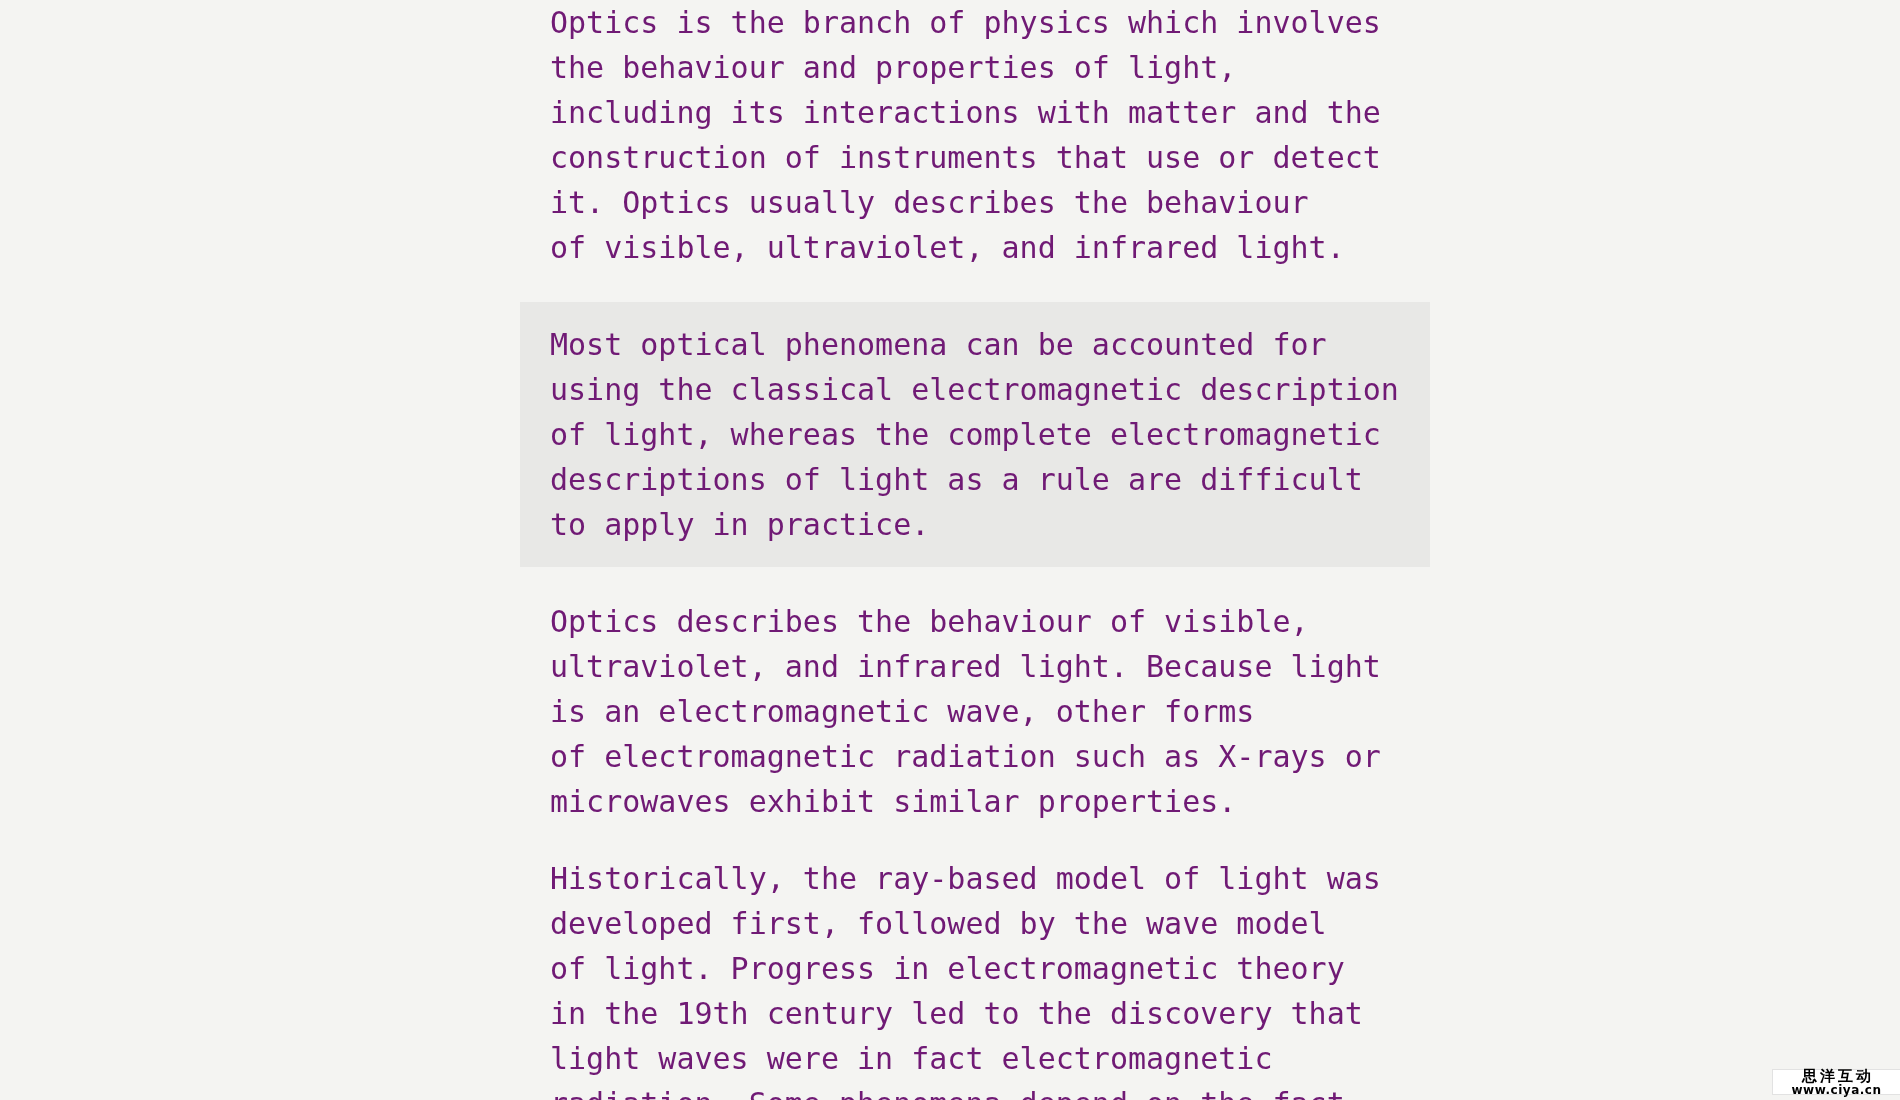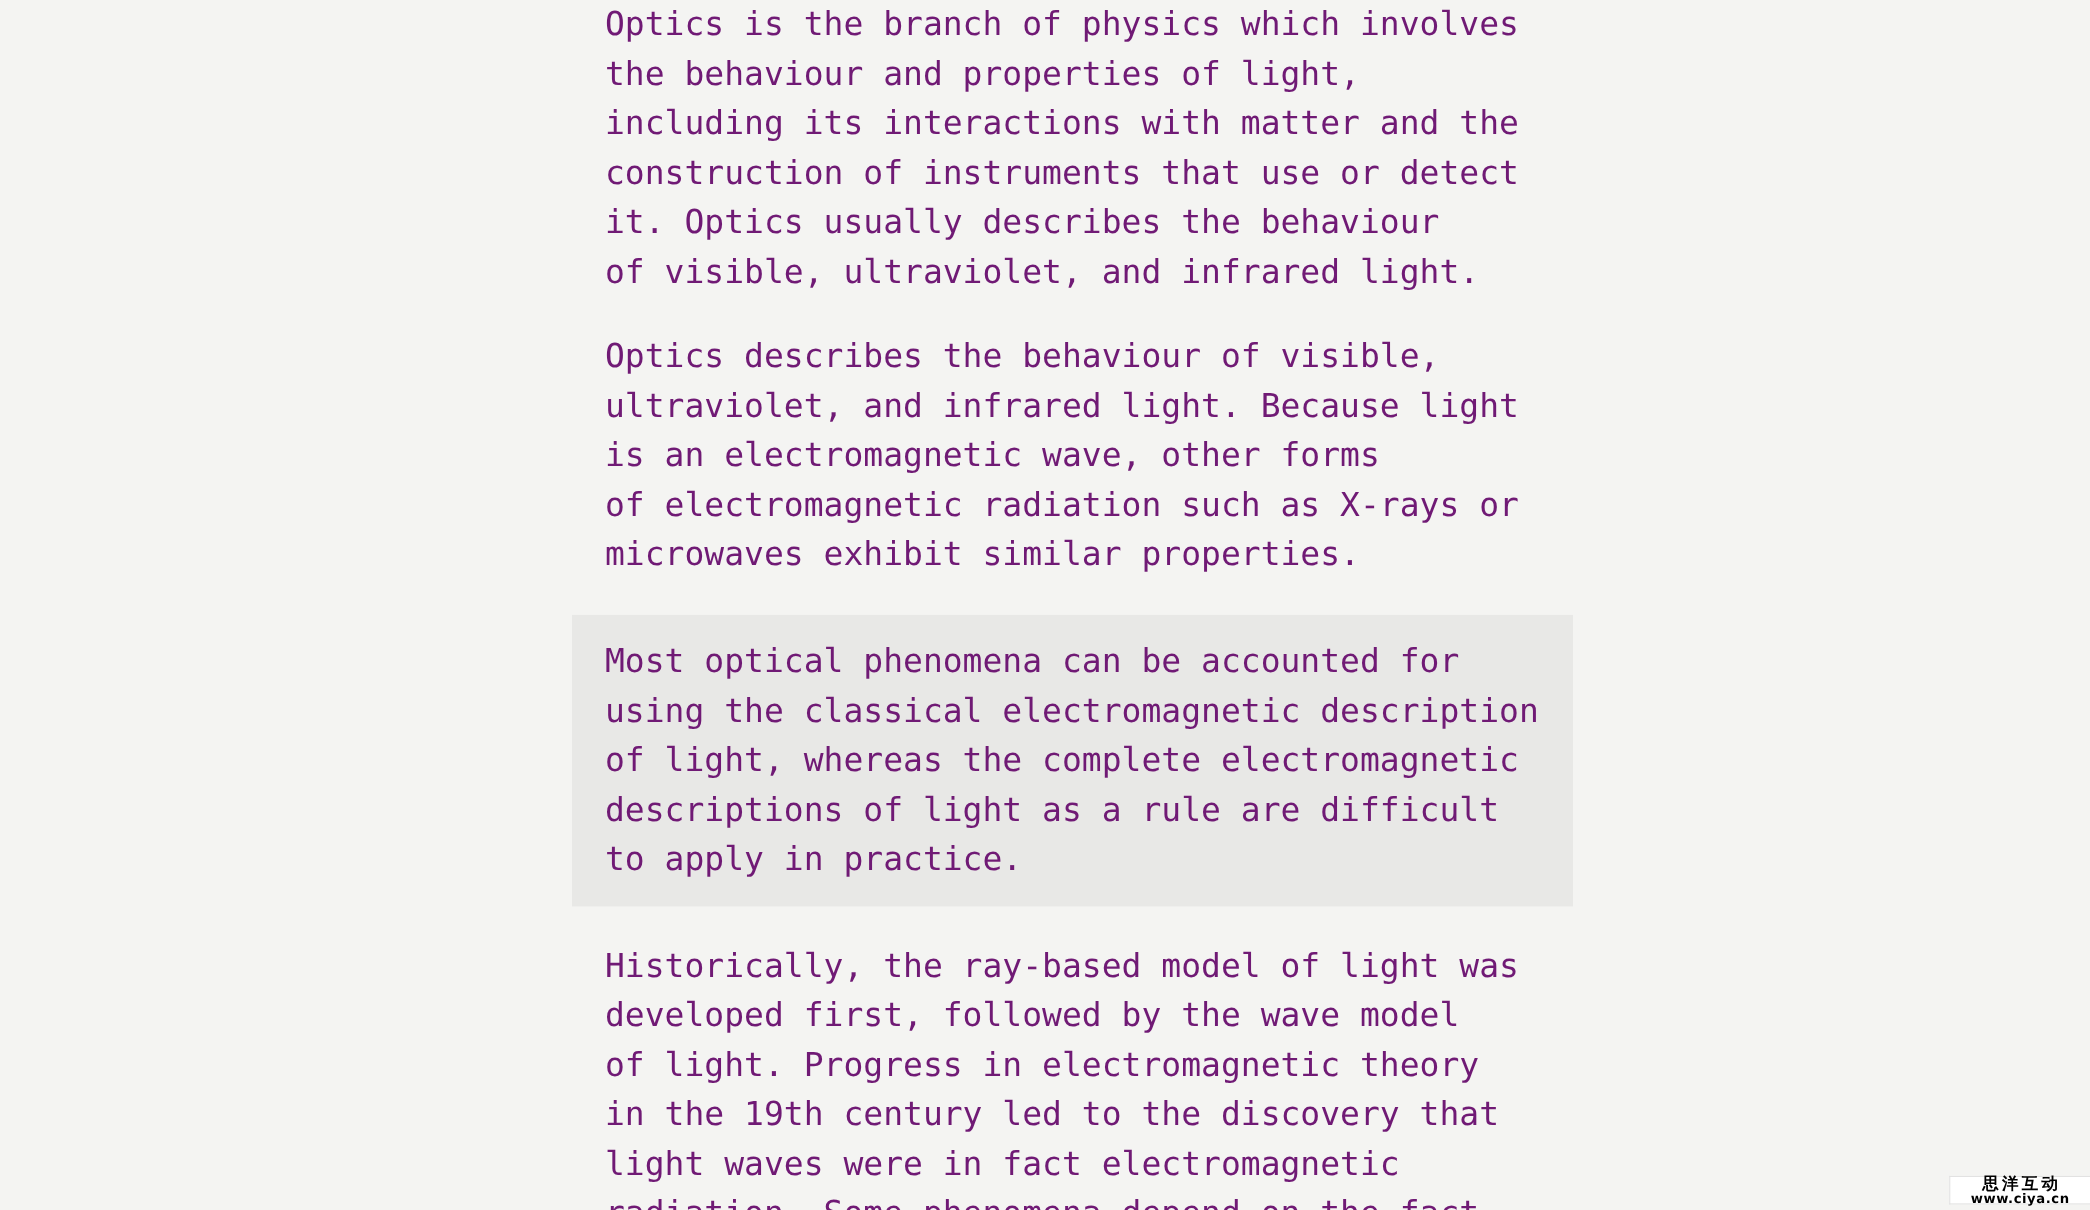--- a/index.html
+++ b/index.html
@@ -71,30 +71,30 @@
 </head>
 <body>
 
 <main class="article">
   <p class="para">Optics is the branch of physics which involves
 the behaviour and properties of light,
 including its interactions with matter and the
 construction of instruments that use or detect
 it. Optics usually describes the behaviour
 of visible, ultraviolet, and infrared light.</p>
+  <p class="para highlight">Most optical phenomena can be accounted for
+using the classical electromagnetic description
+of light, whereas the complete electromagnetic
+descriptions of light as a rule are difficult
+to apply in practice.</p>
   <p class="para">Optics describes the behaviour of visible,
 ultraviolet, and infrared light. Because light
 is an electromagnetic wave, other forms
 of electromagnetic radiation such as X-rays or
 microwaves exhibit similar properties.</p>
-  <p class="para highlight">Most optical phenomena can be accounted for
-using the classical electromagnetic description
-of light, whereas the complete electromagnetic
-descriptions of light as a rule are difficult
-to apply in practice.</p>
   <p class="para">Historically, the ray-based model of light was
 developed first, followed by the wave model
 of light. Progress in electromagnetic theory
 in the 19th century led to the discovery that
 light waves were in fact electromagnetic
 radiation. Some phenomena depend on the fact</p>
 </main>
 
 <div class="watermark">
   <div class="brand">思洋互动</div>

